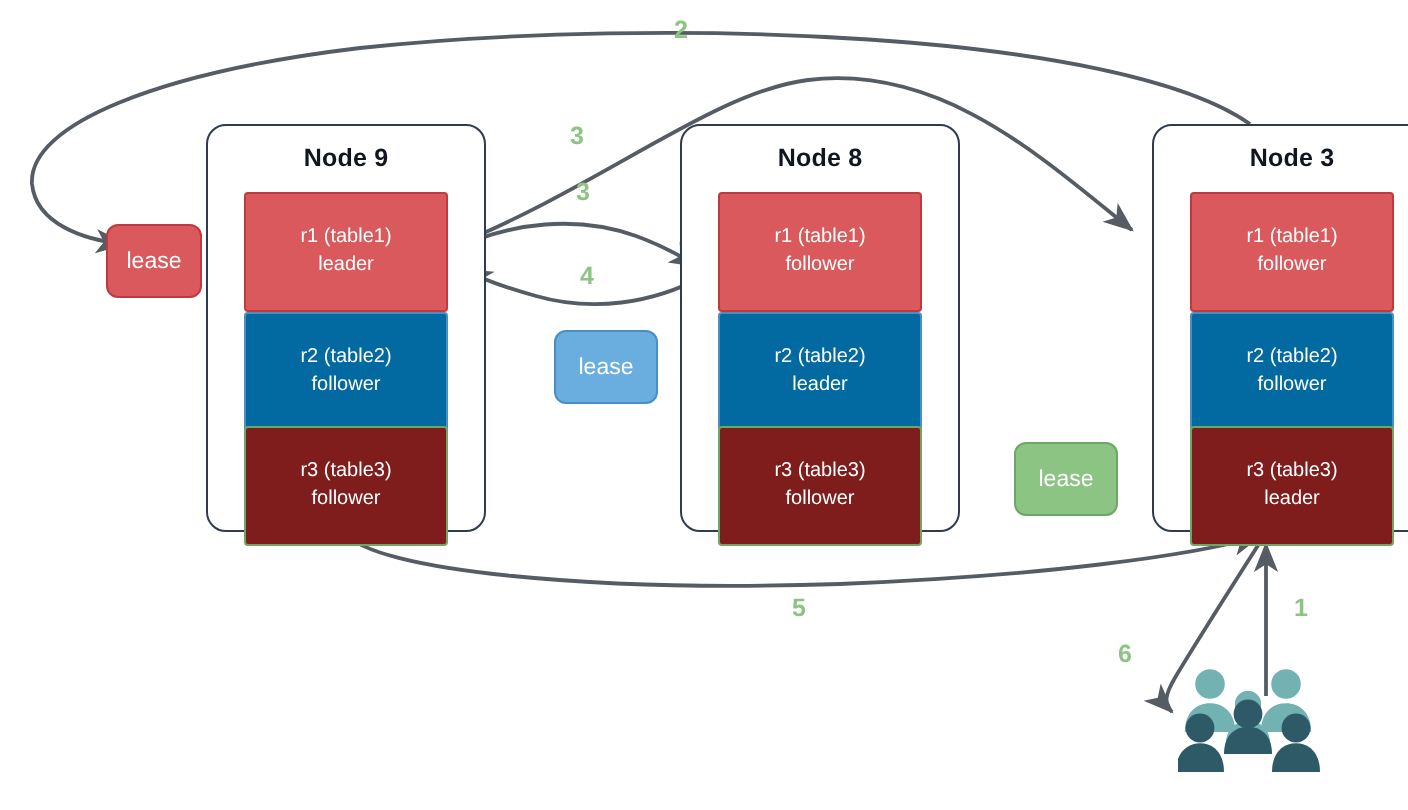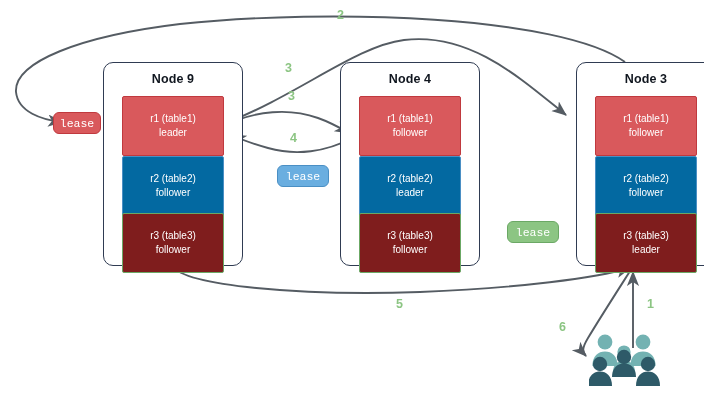--- a/index.html
+++ b/index.html
@@ -44,23 +44,22 @@
   .rep-red{background:#d9595c;border:1.3px solid #c0393e;}
   .rep-blue{background:#0369a1;border:1.3px solid #4a8fc4;}
   .rep-green{background:#7f1d1d;border:1.3px solid #6ba865;}
   .lease{
     position:absolute;
     border-radius:6px;
     box-sizing:border-box;
     display:flex;align-items:center;justify-content:center;
     color:#ffffff;
     font-size:11.5px;
-    height:22px;
+    height:37px;
     z-index:3;
-    font-family:Liberation Mono, monospace;
   }
   .lease-red{background:#d9595c;border:1.3px solid #c0393e;}
   .lease-blue{background:#6aaee0;border:1.3px solid #4a8fc4;}
   .lease-green{background:#8cc583;border:1.3px solid #6ba865;}
   .step-label{
     position:absolute;
     color:#8cc583;
     font-size:12.5px;
     font-weight:bold;
     z-index:4;
@@ -105,21 +104,21 @@
       <span>r2 (table2)</span>
       <span>follower</span>
     </div>
     <div class="replica rep-green" style="top:150px;">
       <span>r3 (table3)</span>
       <span>follower</span>
     </div>
   </div>
 
   <div class="node-box" style="left:340px;top:62px;width:140px;height:204px;">
-    <div class="node-title">Node 4</div>
+    <div class="node-title">Node 8</div>
     <div class="replica rep-red" style="top:33px;">
       <span>r1 (table1)</span>
       <span>follower</span>
     </div>
     <div class="replica rep-blue" style="top:93px;">
       <span>r2 (table2)</span>
       <span>leader</span>
     </div>
     <div class="replica rep-green" style="top:150px;">
       <span>r3 (table3)</span>

